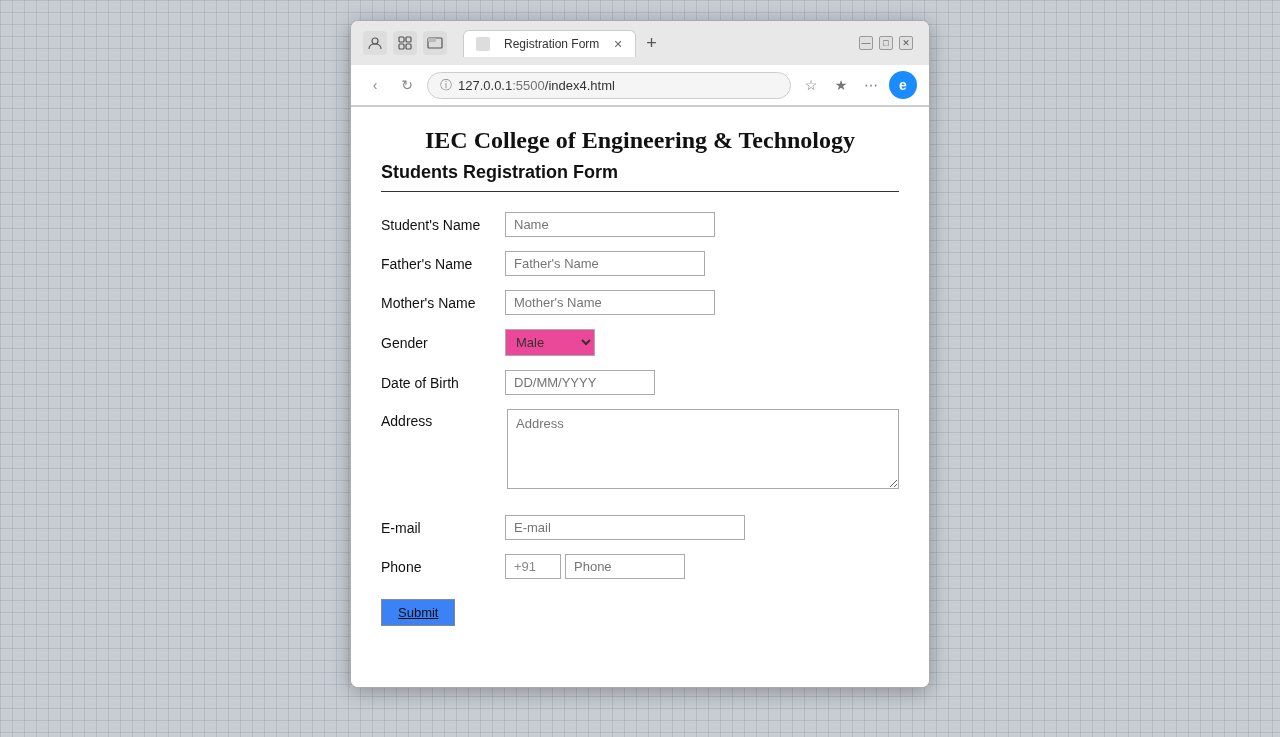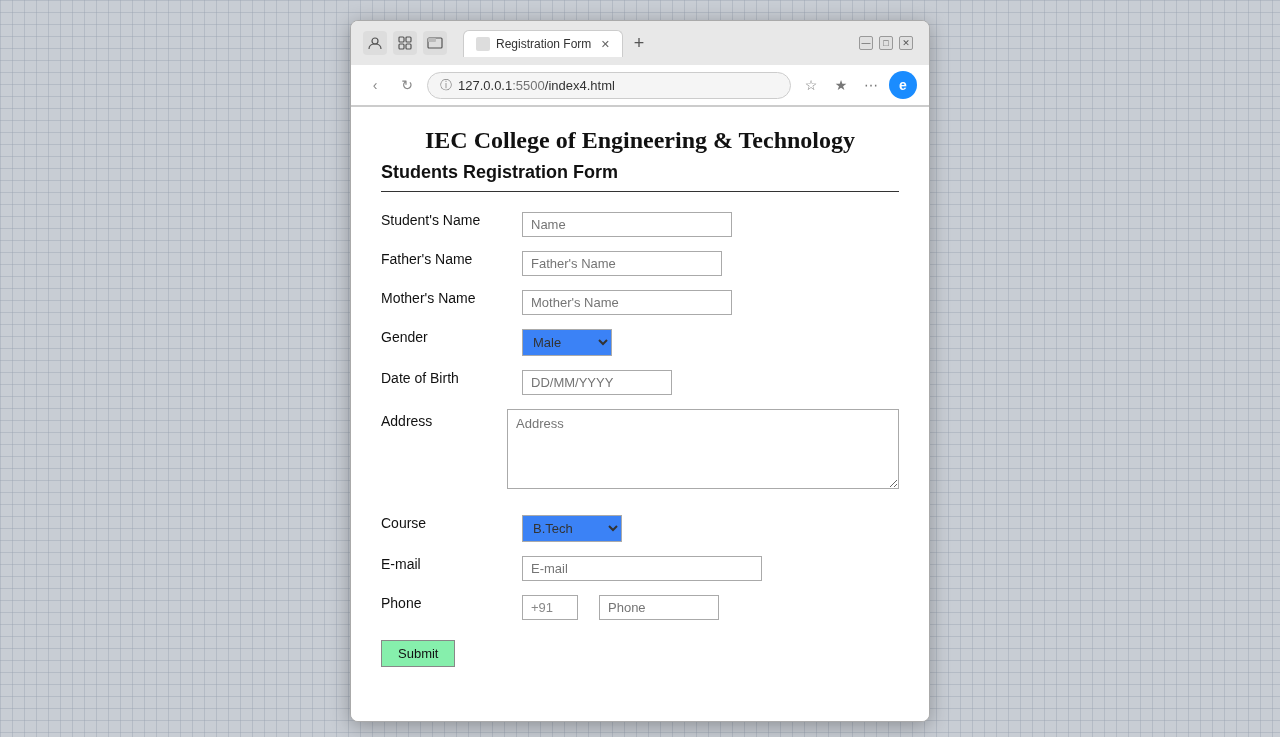--- a/index.html
+++ b/index.html
@@ -86,21 +86,21 @@
     .tab-bar {
       display: flex;
       align-items: flex-end;
       padding: 0 8px;
       gap: 2px;
     }
 
     .tab {
       display: flex;
       align-items: center;
-      gap: 6px;
+      gap: 14px;
       background: white;
       border: 1px solid #ccc;
       border-bottom: none;
       border-radius: 6px 6px 0 0;
       padding: 6px 12px;
       font-size: 12px;
       color: #333;
       cursor: pointer;
       min-width: 160px;
     }
@@ -229,23 +229,23 @@
     }
 
     .divider {
       border: none;
       border-top: 1px solid #333;
       margin-bottom: 20px;
     }
 
     .form-group {
       display: flex;
-      align-items: flex-start;
+      align-items: center;
       margin-bottom: 14px;
-      gap: 21px;
+      gap: 4px;
     }
 
     .form-label {
       font-size: 14px;
       color: #111;
       white-space: nowrap;
       min-width: 120px;
     }
 
     .form-input {
@@ -283,21 +283,21 @@
 
     .input-phone {
       width: 120px;
     }
 
     .form-select {
       border: 1px solid #aaa;
       padding: 4px 6px;
       font-size: 13px;
       color: #333;
-      background: #3b82f6;
+      background: #ec4899;
       cursor: pointer;
     }
 
     .select-gender {
       width: 90px;
     }
 
     .select-course {
       width: 100px;
     }
@@ -322,27 +322,28 @@
       border: 1px solid #aaa;
       padding: 6px 8px;
       font-size: 13px;
       color: #888;
       outline: none;
       resize: both;
       font-family: Arial, sans-serif;
     }
 
     .submit-btn {
-      background: #86efac;
+      background: #3b82f6;
       border: 1px solid #888;
       padding: 5px 16px;
       font-size: 13px;
       cursor: pointer;
       color: #111;
       margin-top: 6px;
+      text-decoration: underline;
     }
 
     .full-page-wrapper {
       width: 1280px;
       height: 737px;
       display: flex;
       justify-content: center;
       align-items: flex-start;
       padding-top: 10px;
     }
@@ -447,30 +448,20 @@
         <div class="form-group">
           <label class="form-label">Date of Birth</label>
           <input class="form-input input-dob" type="text" placeholder="DD/MM/YYYY" style="">
         </div>
 
         <div class="address-group">
           <label class="address-label">Address</label>
           <textarea class="address-textarea" placeholder="Address" style=""></textarea>
         </div>
 
-        <div class="form-group">
-          <label class="form-label">Course</label>
-          <select class="form-select select-course">
-            <option>B.Tech</option>
-            <option>M.Tech</option>
-            <option>MBA</option>
-            <option>MCA</option>
-            <option>BCA</option>
-          </select>
-        </div>
 
         <div class="form-group">
           <label class="form-label">E-mail</label>
           <input class="form-input input-email" type="email" placeholder="E-mail" style="">
         </div>
 
         <div class="form-group">
           <label class="form-label">Phone</label>
           <input class="form-input input-phone-country" type="text" value="+91" style="">
           <input class="form-input input-phone" type="tel" placeholder="Phone" style="">

